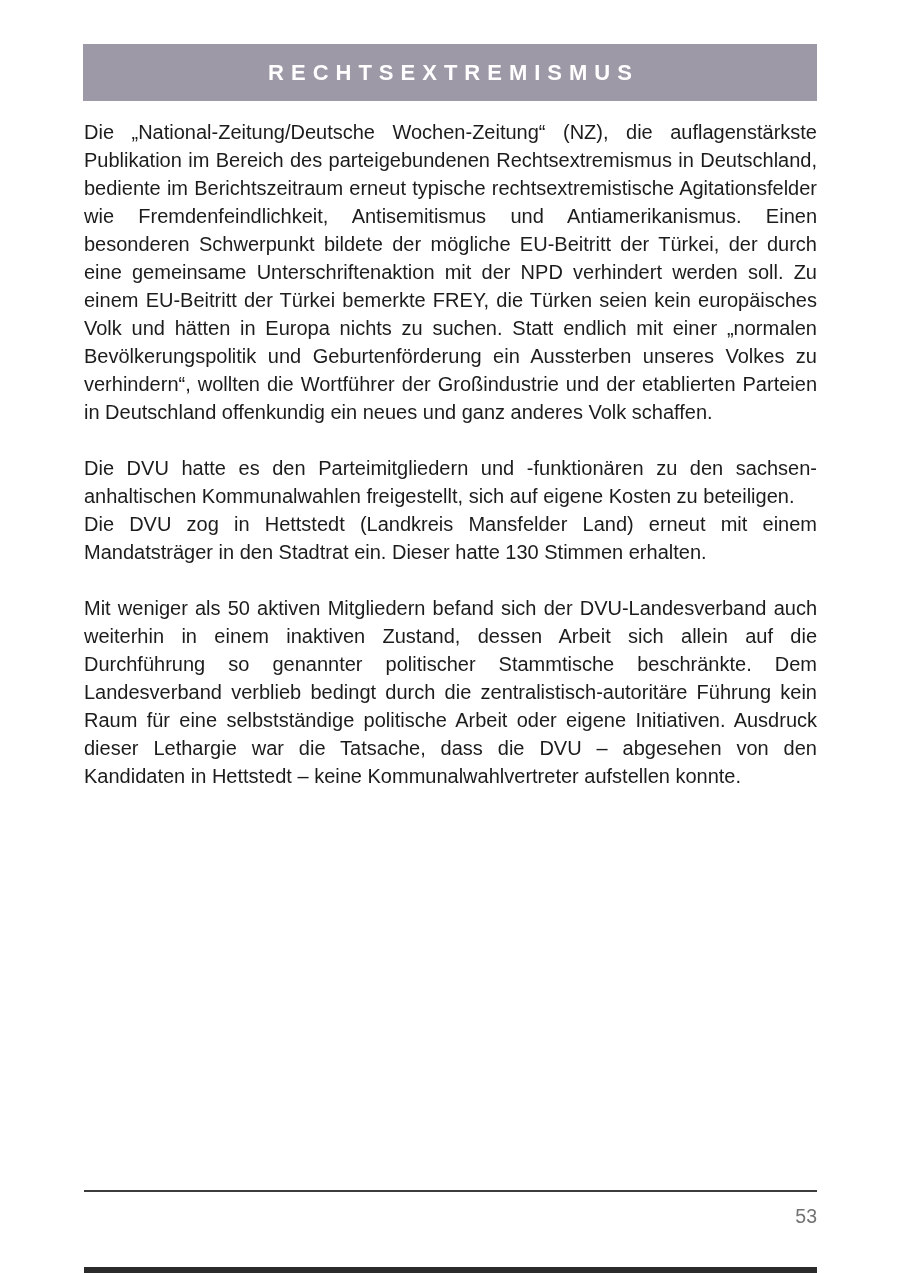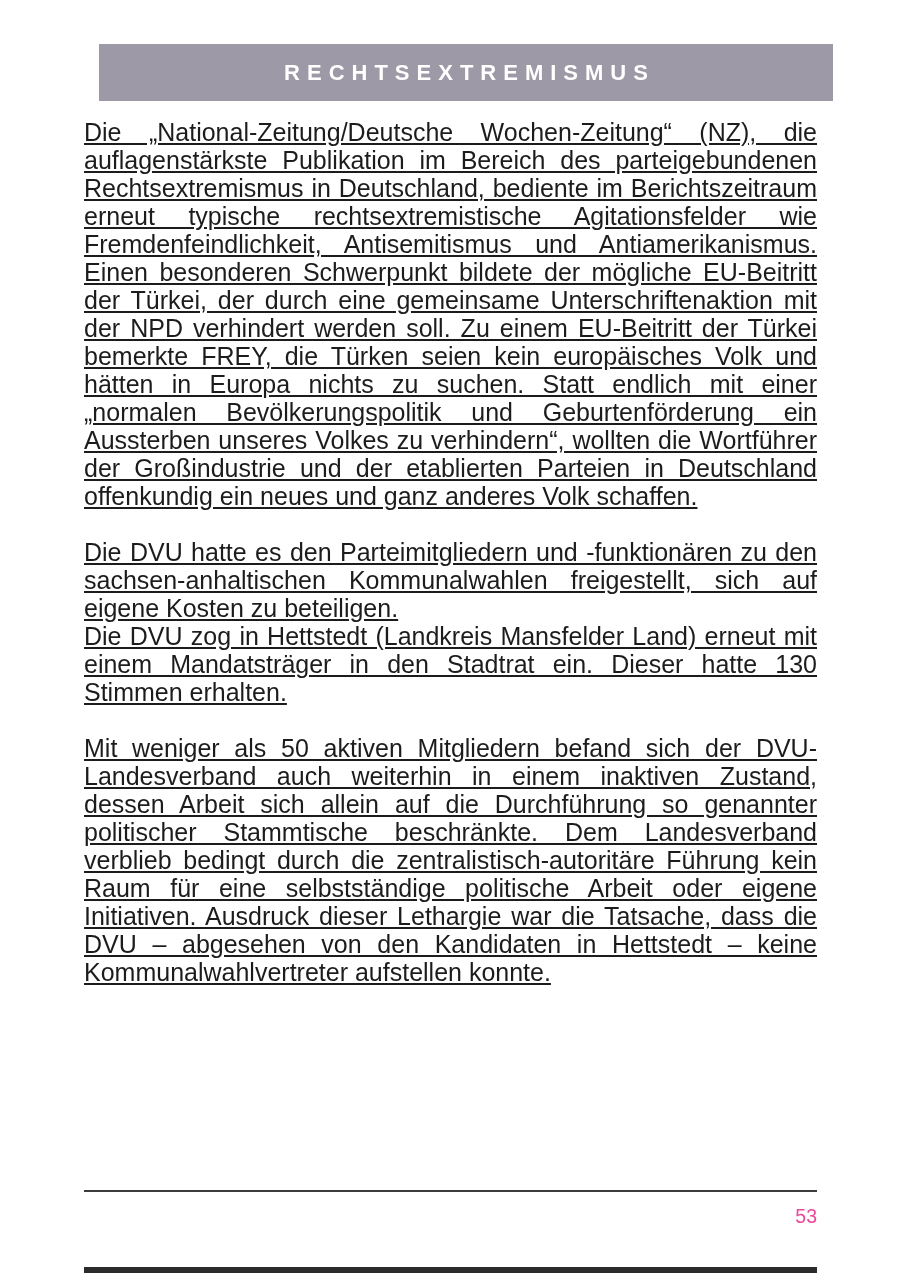--- a/index.html
+++ b/index.html
@@ -19,39 +19,37 @@
   .banner {
     position: absolute;
     left: 83px;
     top: 44px;
     width: 734px;
     height: 57px;
     background: #9d99a6;
     display: flex;
     align-items: center;
     justify-content: center;
-    margin-left: 16px;
   }
   .banner-title {
     color: #ffffff;
     font-size: 22px;
     font-weight: bold;
     letter-spacing: 7px;
     padding-left: 7px; 
     white-space: nowrap;
   }
   .body-text {
     position: absolute;
     left: 84px;
     top: 118px;
     width: 733px;
-    font-size: 25px;
+    font-size: 20px;
     line-height: 28px;
     text-align: justify;
-    text-decoration: underline;
   }
   .body-text p {
     margin: 0 0 28px 0;
   }
   .body-text p.tight {
     margin-bottom: 0;
   }
   .heading {
     text-decoration: underline;
     text-underline-offset: 3px;
@@ -63,21 +61,21 @@
     width: 733px;
     border-top: 2px solid #3c3c3c;
   }
   .page-number {
     position: absolute;
     top: 1205px;
     left: 84px;
     width: 733px;
     text-align: right;
     font-size: 19.5px;
-    color: #ec4899;
+    color: #737373;
   }
   .bottom-edge {
     position: absolute;
     left: 84px;
     bottom: 0;
     width: 733px;
     height: 6px;
     background: #2b2b2b;
   }
 </style>

